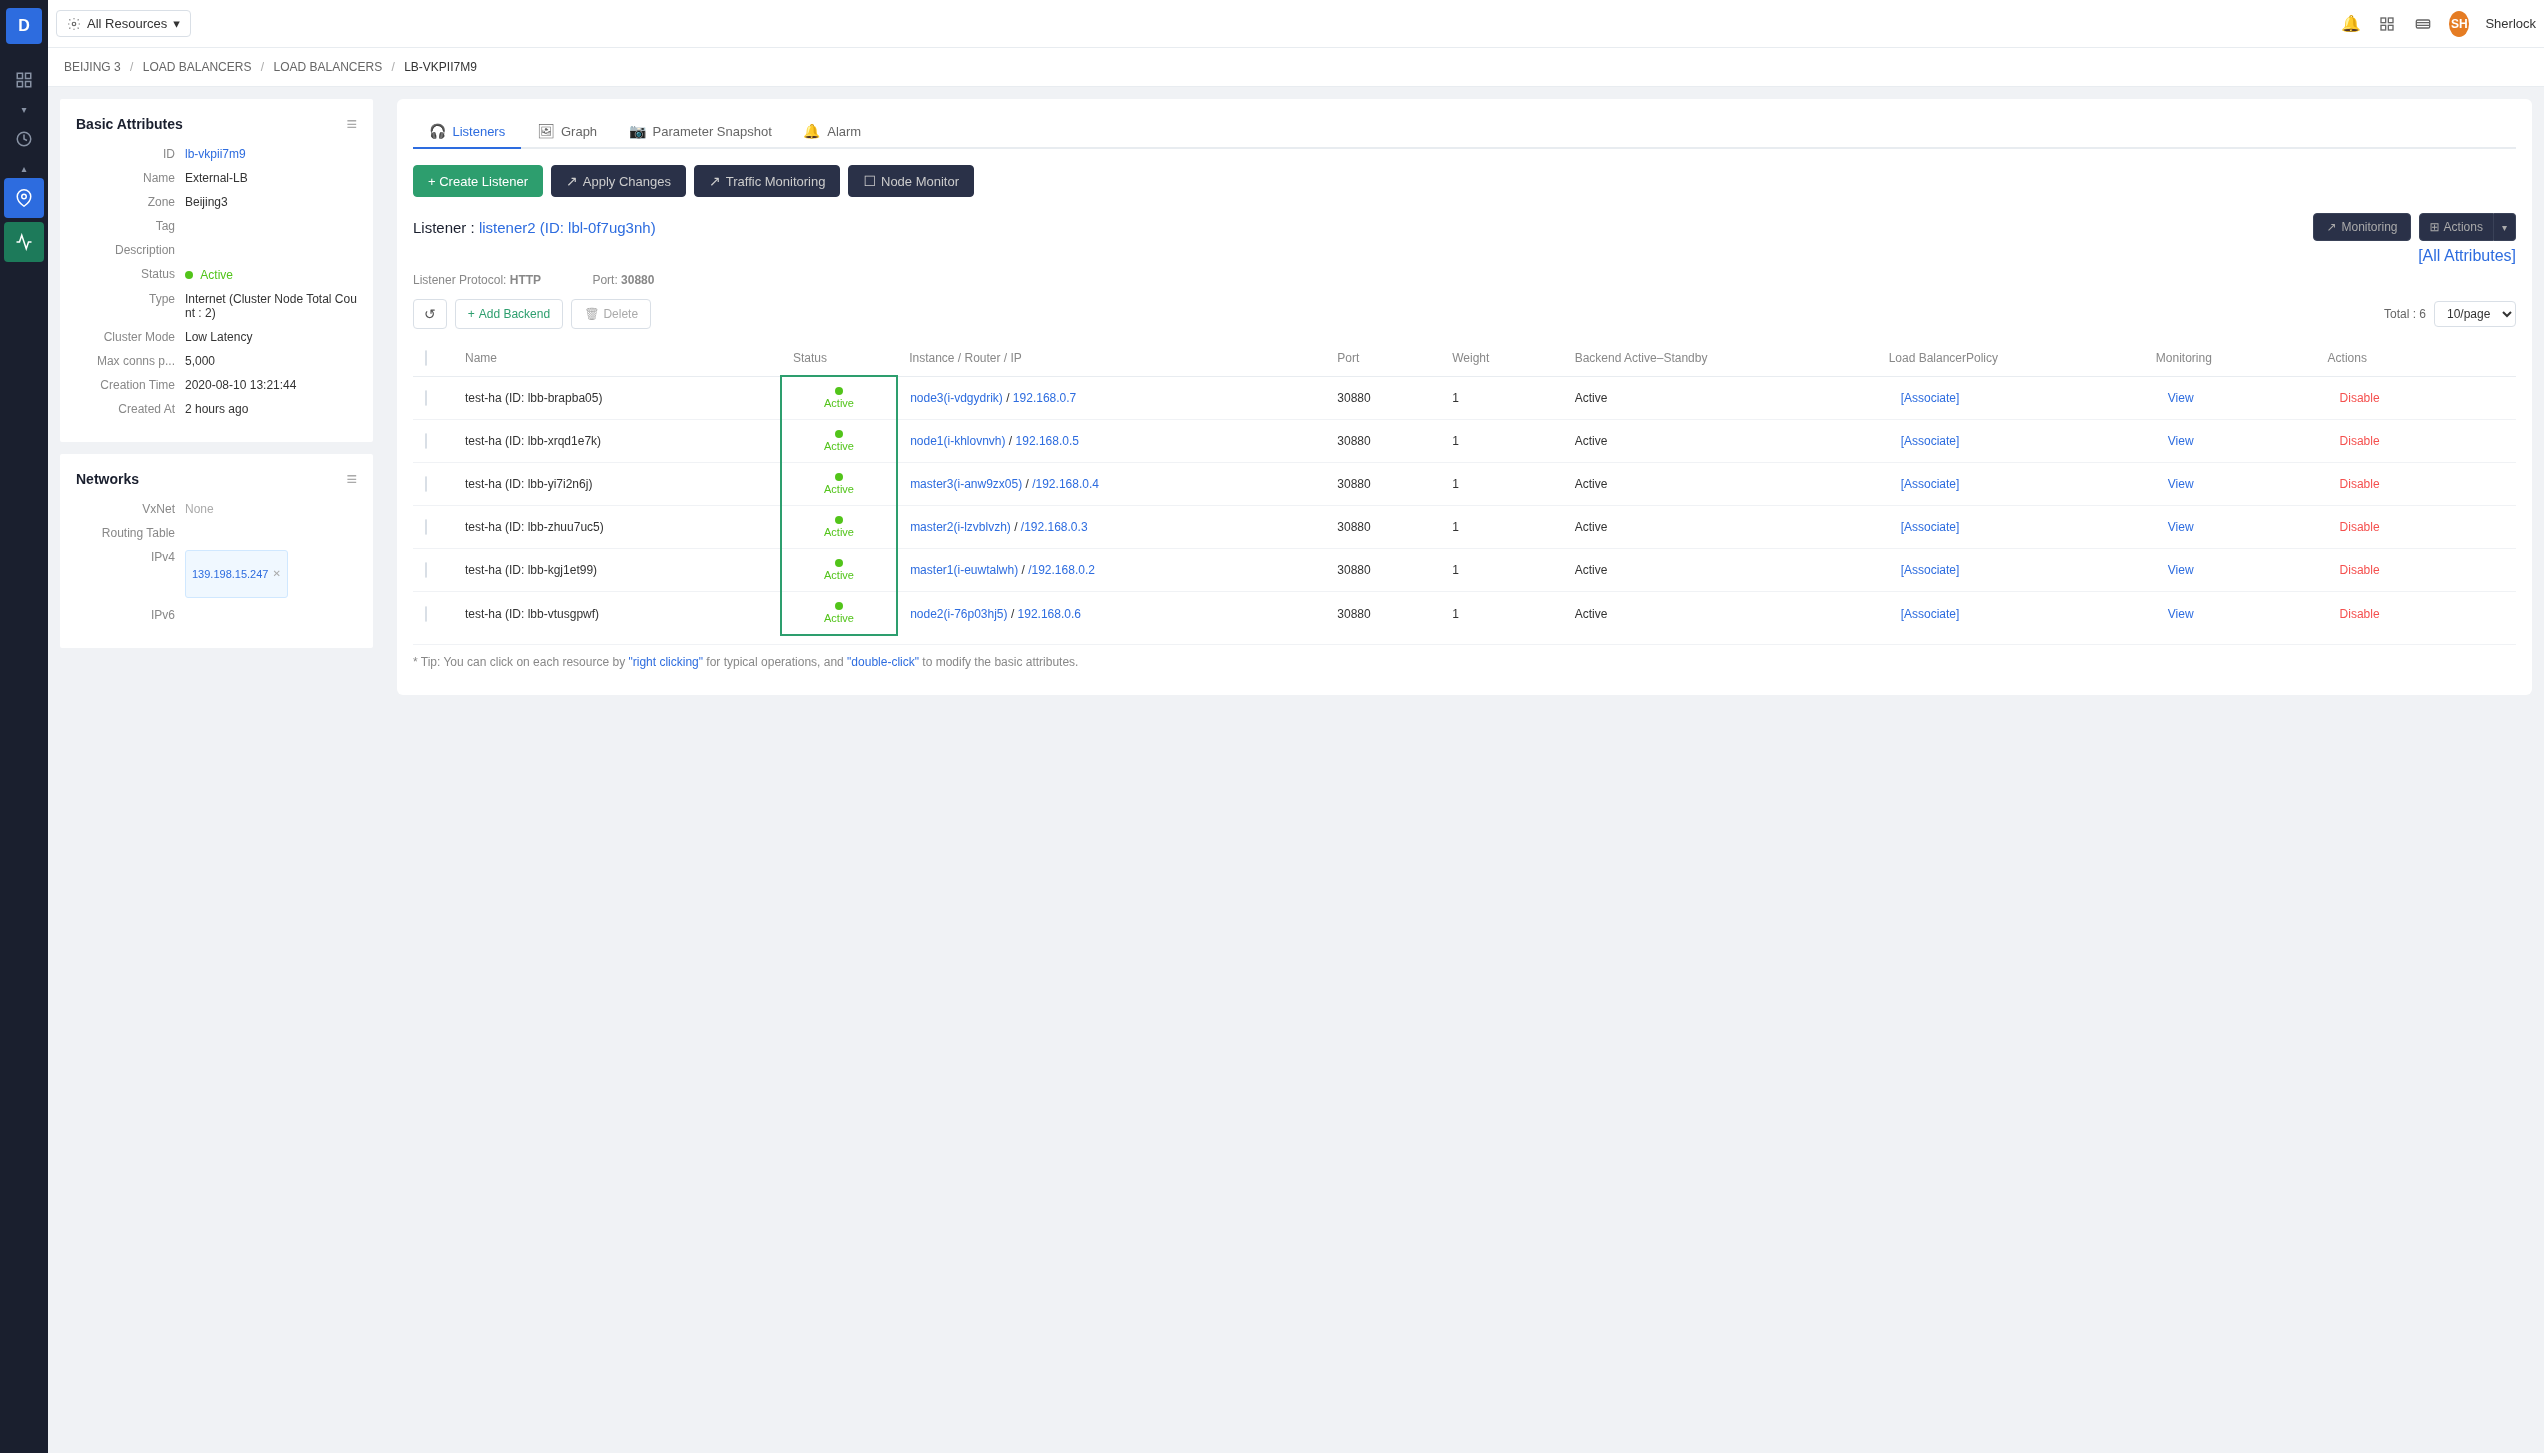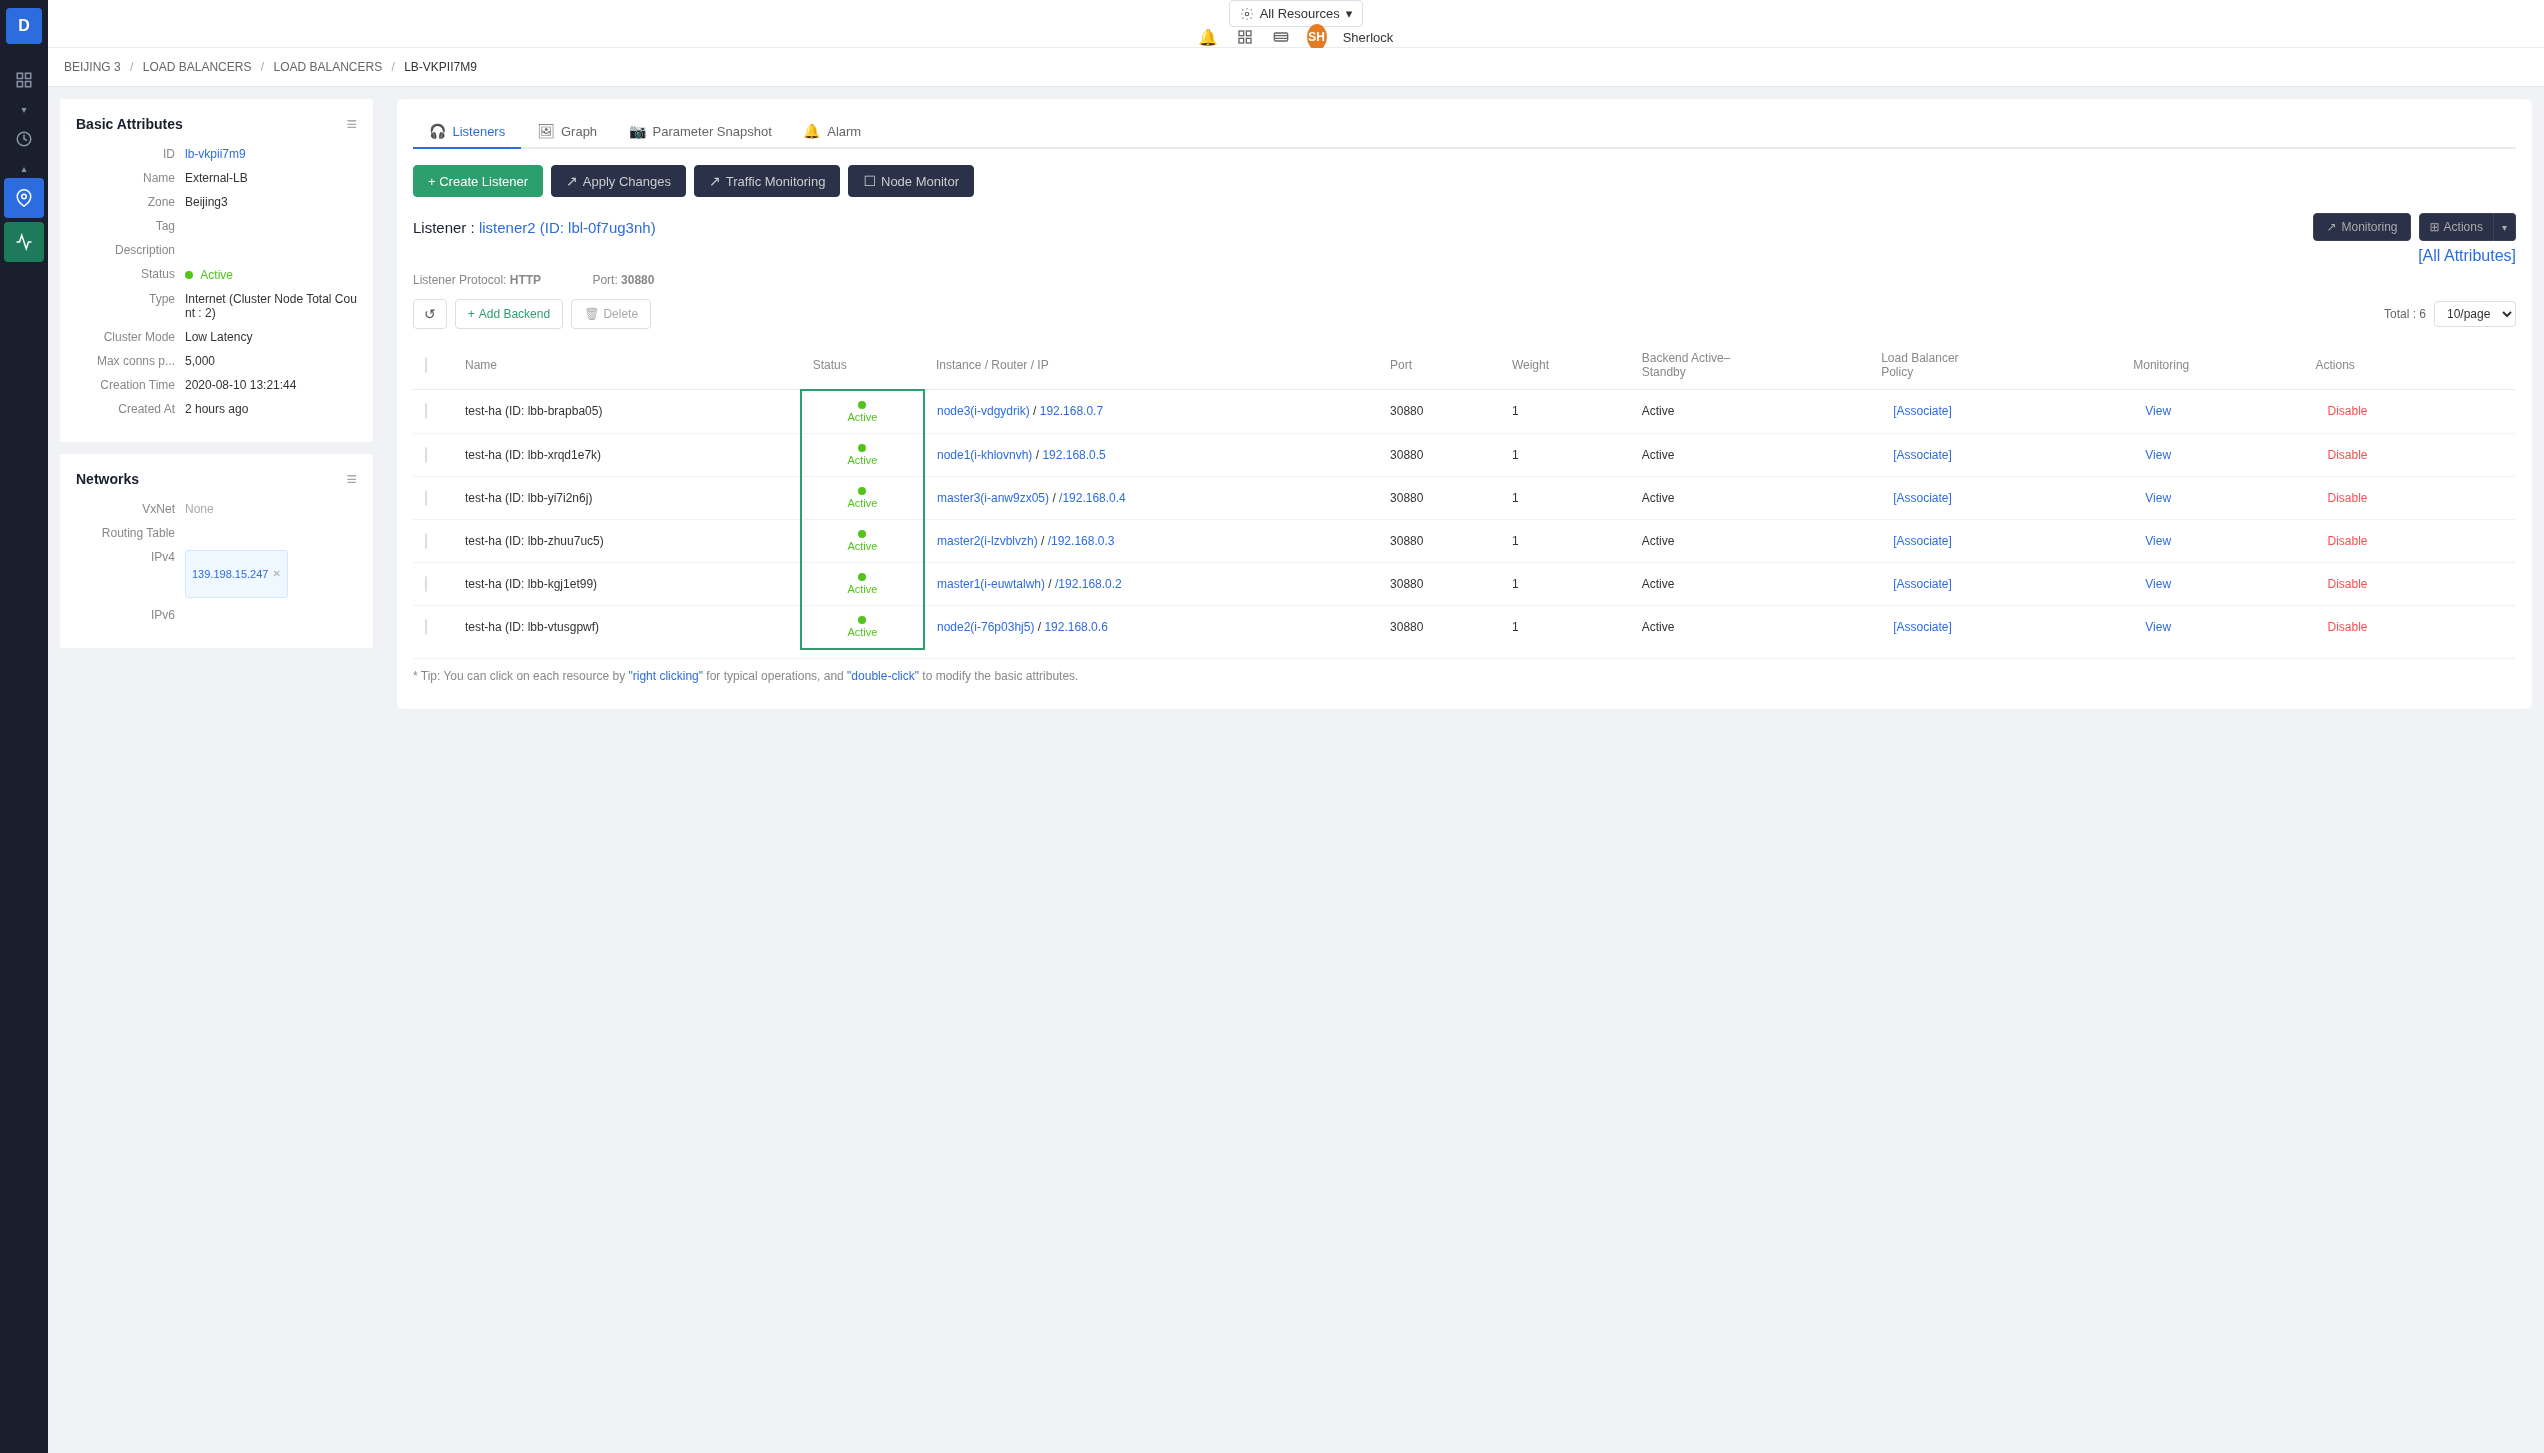--- a/index.html
+++ b/index.html
@@ -7,21 +7,21 @@
 
     
     .sidebar { width: 48px; background: #1a1f2e; display: flex; flex-direction: column; align-items: center; padding-top: 8px; flex-shrink: 0; }
     .sidebar-logo { width: 36px; height: 36px; background: #2d6cdf; border-radius: 4px; display: flex; align-items: center; justify-content: center; color: white; font-weight: bold; font-size: 16px; margin-bottom: 16px; }
     .sidebar-item { width: 40px; height: 40px; display: flex; align-items: center; justify-content: center; color: #8892a4; cursor: pointer; border-radius: 4px; margin-bottom: 4px; }
     .sidebar-item.active { background: #2d6cdf; color: #fff; }
     .sidebar-chevron { color: #8892a4; font-size: 10px; margin-bottom: 4px; cursor: pointer; }
 
     
     .main-container { flex: 1; display: flex; flex-direction: column; overflow: hidden; }
-    .topbar { height: 48px; background: #fff; display: flex; align-items: center; justify-content: space-between; padding: 0 8px; border-bottom: 1px solid #e8ecf0; flex-shrink: 0; flex-direction: column; }
+    .topbar { height: 48px; background: #fff; display: flex; align-items: center; justify-content: space-between; padding: 0 8px; border-bottom: 1px solid #e8ecf0; flex-shrink: 0; }
     .topbar-left { display: flex; align-items: center; gap: 8px; }
     .resource-selector { display: flex; align-items: center; gap: 6px; padding: 5px 10px; border: 1px solid #d9dfe6; border-radius: 4px; cursor: pointer; font-size: 13px; color: #333; background: #fff; }
     .topbar-right { display: flex; align-items: center; gap: 16px; }
     .topbar-icon { width: 20px; height: 20px; display: flex; align-items: center; justify-content: center; color: #666; cursor: pointer; font-size: 16px; }
     .user-area { display: flex; align-items: center; gap: 6px; cursor: pointer; }
     .user-name { font-size: 13px; color: #333; }
 
     
     .breadcrumb { padding: 12px 16px; background: #fff; border-bottom: 1px solid #e8ecf0; font-size: 12px; color: #666; flex-shrink: 0; }
     .breadcrumb a { color: #666; text-decoration: none; }
@@ -97,21 +97,21 @@
     .status-label { color: #52c41a; font-size: 11px; }
     .instance-link { color: #2d6cdf; text-decoration: none; cursor: pointer; }
     .action-link { color: #2d6cdf; cursor: pointer; text-decoration: none; margin-right: 24px; padding-left: 12px; }
     .action-link.red { color: #f5504e; }
 
     
     .tip-bar { padding: 10px 0; font-size: 12px; color: #888; border-top: 1px solid #f0f2f5; margin-top: 8px; }
     .tip-link { color: #2d6cdf; }
 
     
-    .col-header { display: flex; flex-direction: column; }
+    .col-header { display: flex; }
   </style>
 </head>
 <body>
 
 <div class="sidebar">
   <div class="sidebar-logo">D</div>
   <div class="sidebar-item">
     <svg width="18" height="18" viewBox="0 0 24 24" fill="none" stroke="currentColor" stroke-width="2">
         <rect x="3" y="3" width="7" height="7"></rect>
         <rect x="14" y="3" width="7" height="7"></rect>

